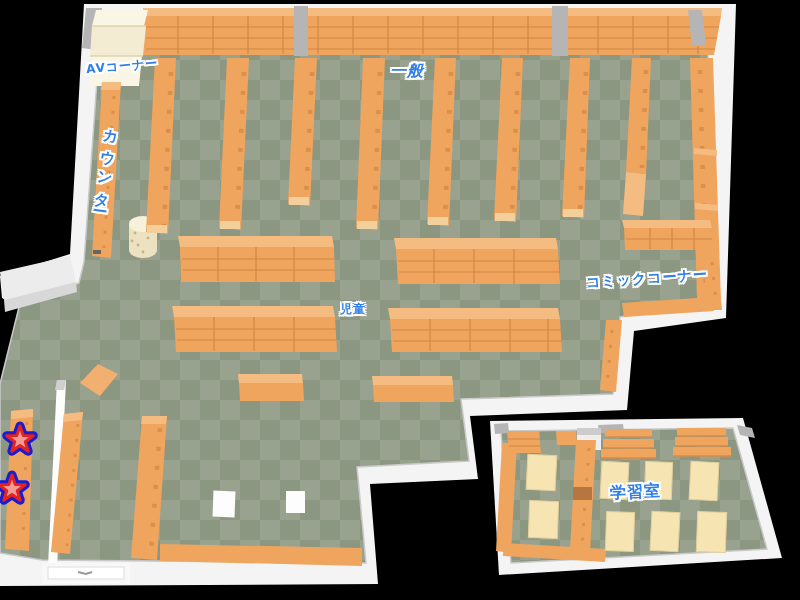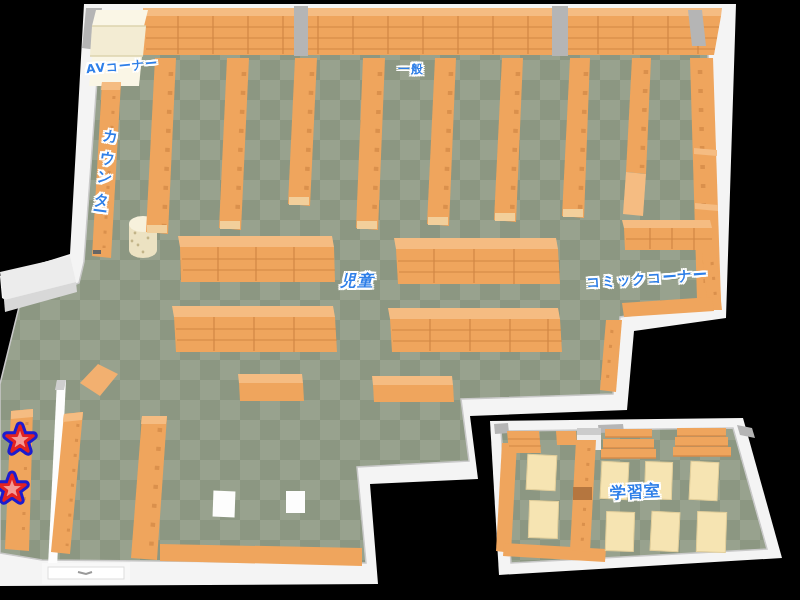--- a/index.html
+++ b/index.html
@@ -24,24 +24,24 @@
   .desk{fill:var(--desk,#f6e4b2);stroke:#e3cf9b;stroke-width:1;}
   .white{fill:#fdfdfd;}
   .star-outer{fill:none;stroke:var(--star_blue,#1c1ccf);stroke-width:9;stroke-linejoin:round;}
   .star-inner{fill:var(--star_fill,#f59a94);stroke:var(--star_red,#e32222);stroke-width:3;stroke-linejoin:round;}
 
   .lbl{position:absolute;font-weight:bold;color:var(--label_blue,#2e7fe8);white-space:nowrap;
        letter-spacing:1px;
        text-shadow:-2px -2px 0 #fff,2px -2px 0 #fff,-2px 2px 0 #fff,2px 2px 0 #fff,
                    0 -2px 0 #fff,0 2px 0 #fff,-2px 0 0 #fff,2px 0 0 #fff;}
   .lbl-av{left:86px;top:58px;font-size:12px;transform:rotate(-5deg);}
-  .lbl-general{left:398px;top:61px;font-size:12px;}
+  .lbl-general{left:390px;top:61px;font-size:16px;font-style:italic;}
   .lbl-counter{left:103px;top:118px;font-size:15px;writing-mode:vertical-rl;text-orientation:mixed;
                letter-spacing:4px;transform:rotate(8deg);transform-origin:top left;}
-  .lbl-children{left:340px;top:271px;font-size:16px;font-style:italic;}
+  .lbl-children{left:340px;top:301px;font-size:12px;}
   .lbl-comic{left:586px;top:270px;font-size:14px;transform:rotate(-4deg);}
   .lbl-study{left:610px;top:482px;font-size:16px;transform:rotate(-3deg);}
 </style>
 </head>
 <body>
 
 <div id="stage">
 <svg width="800" height="600" viewBox="0 0 800 600">
   <defs>
     <pattern id="checker" width="40" height="40" patternUnits="userSpaceOnUse">

